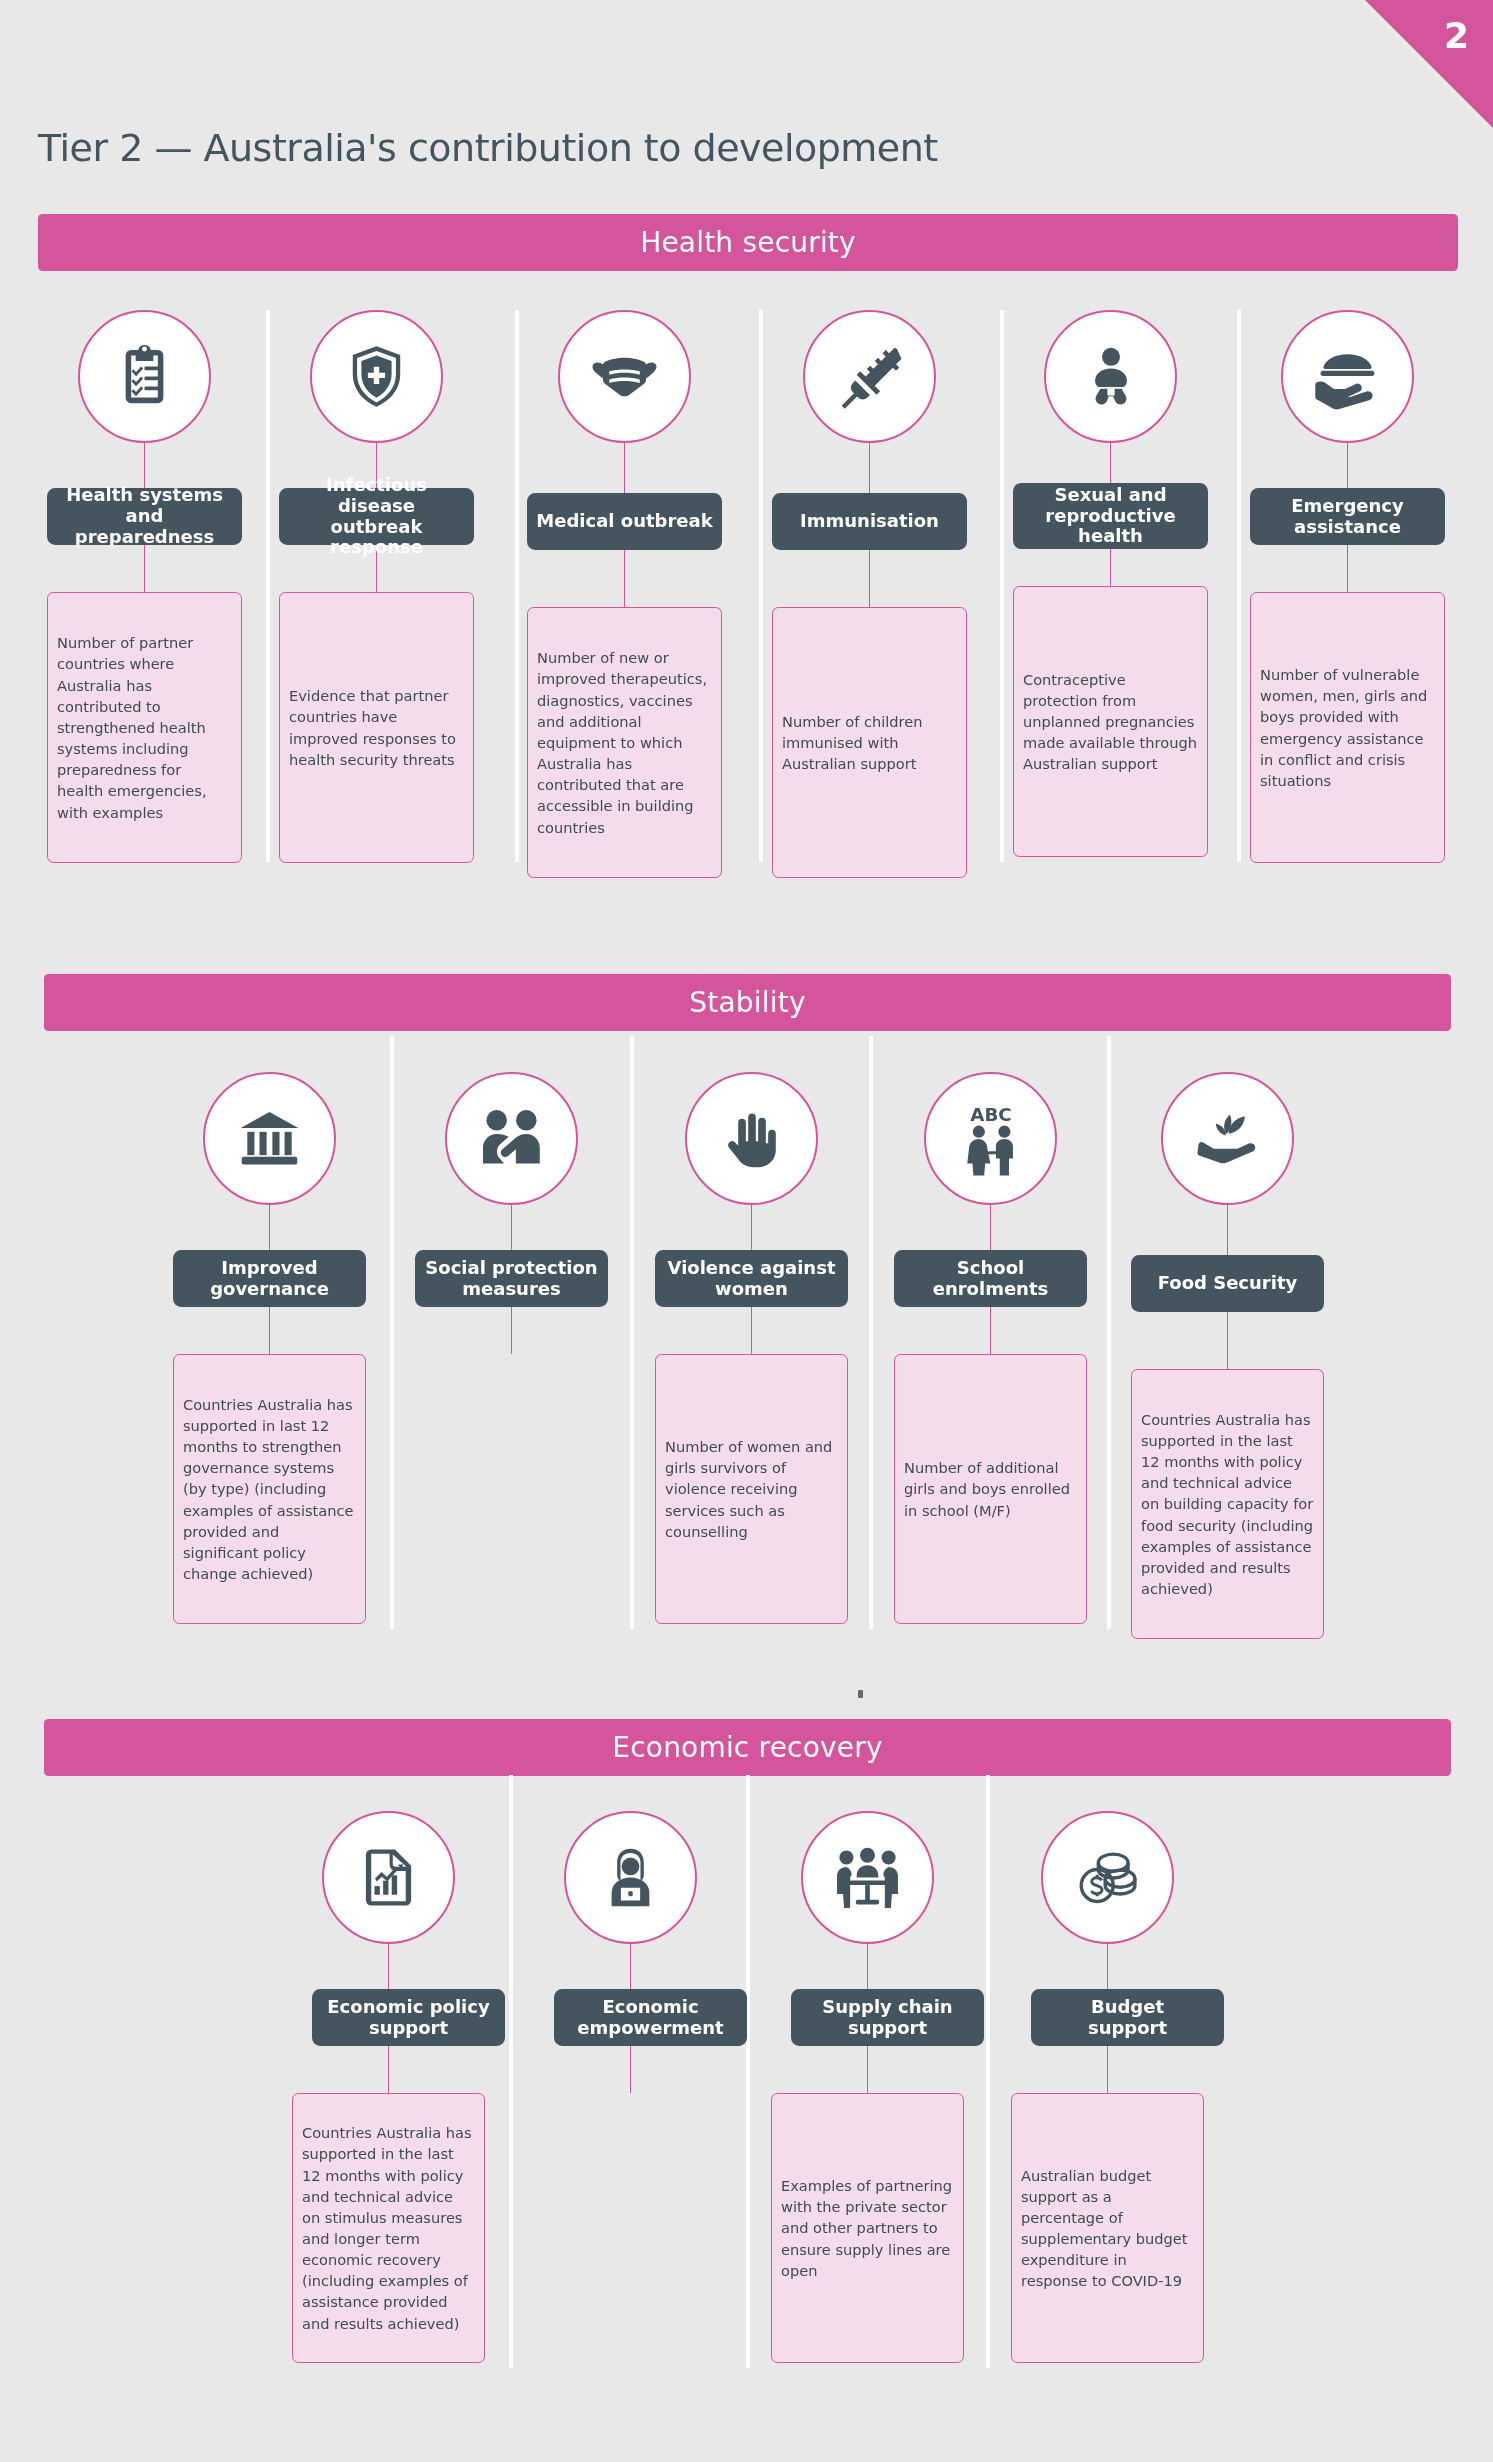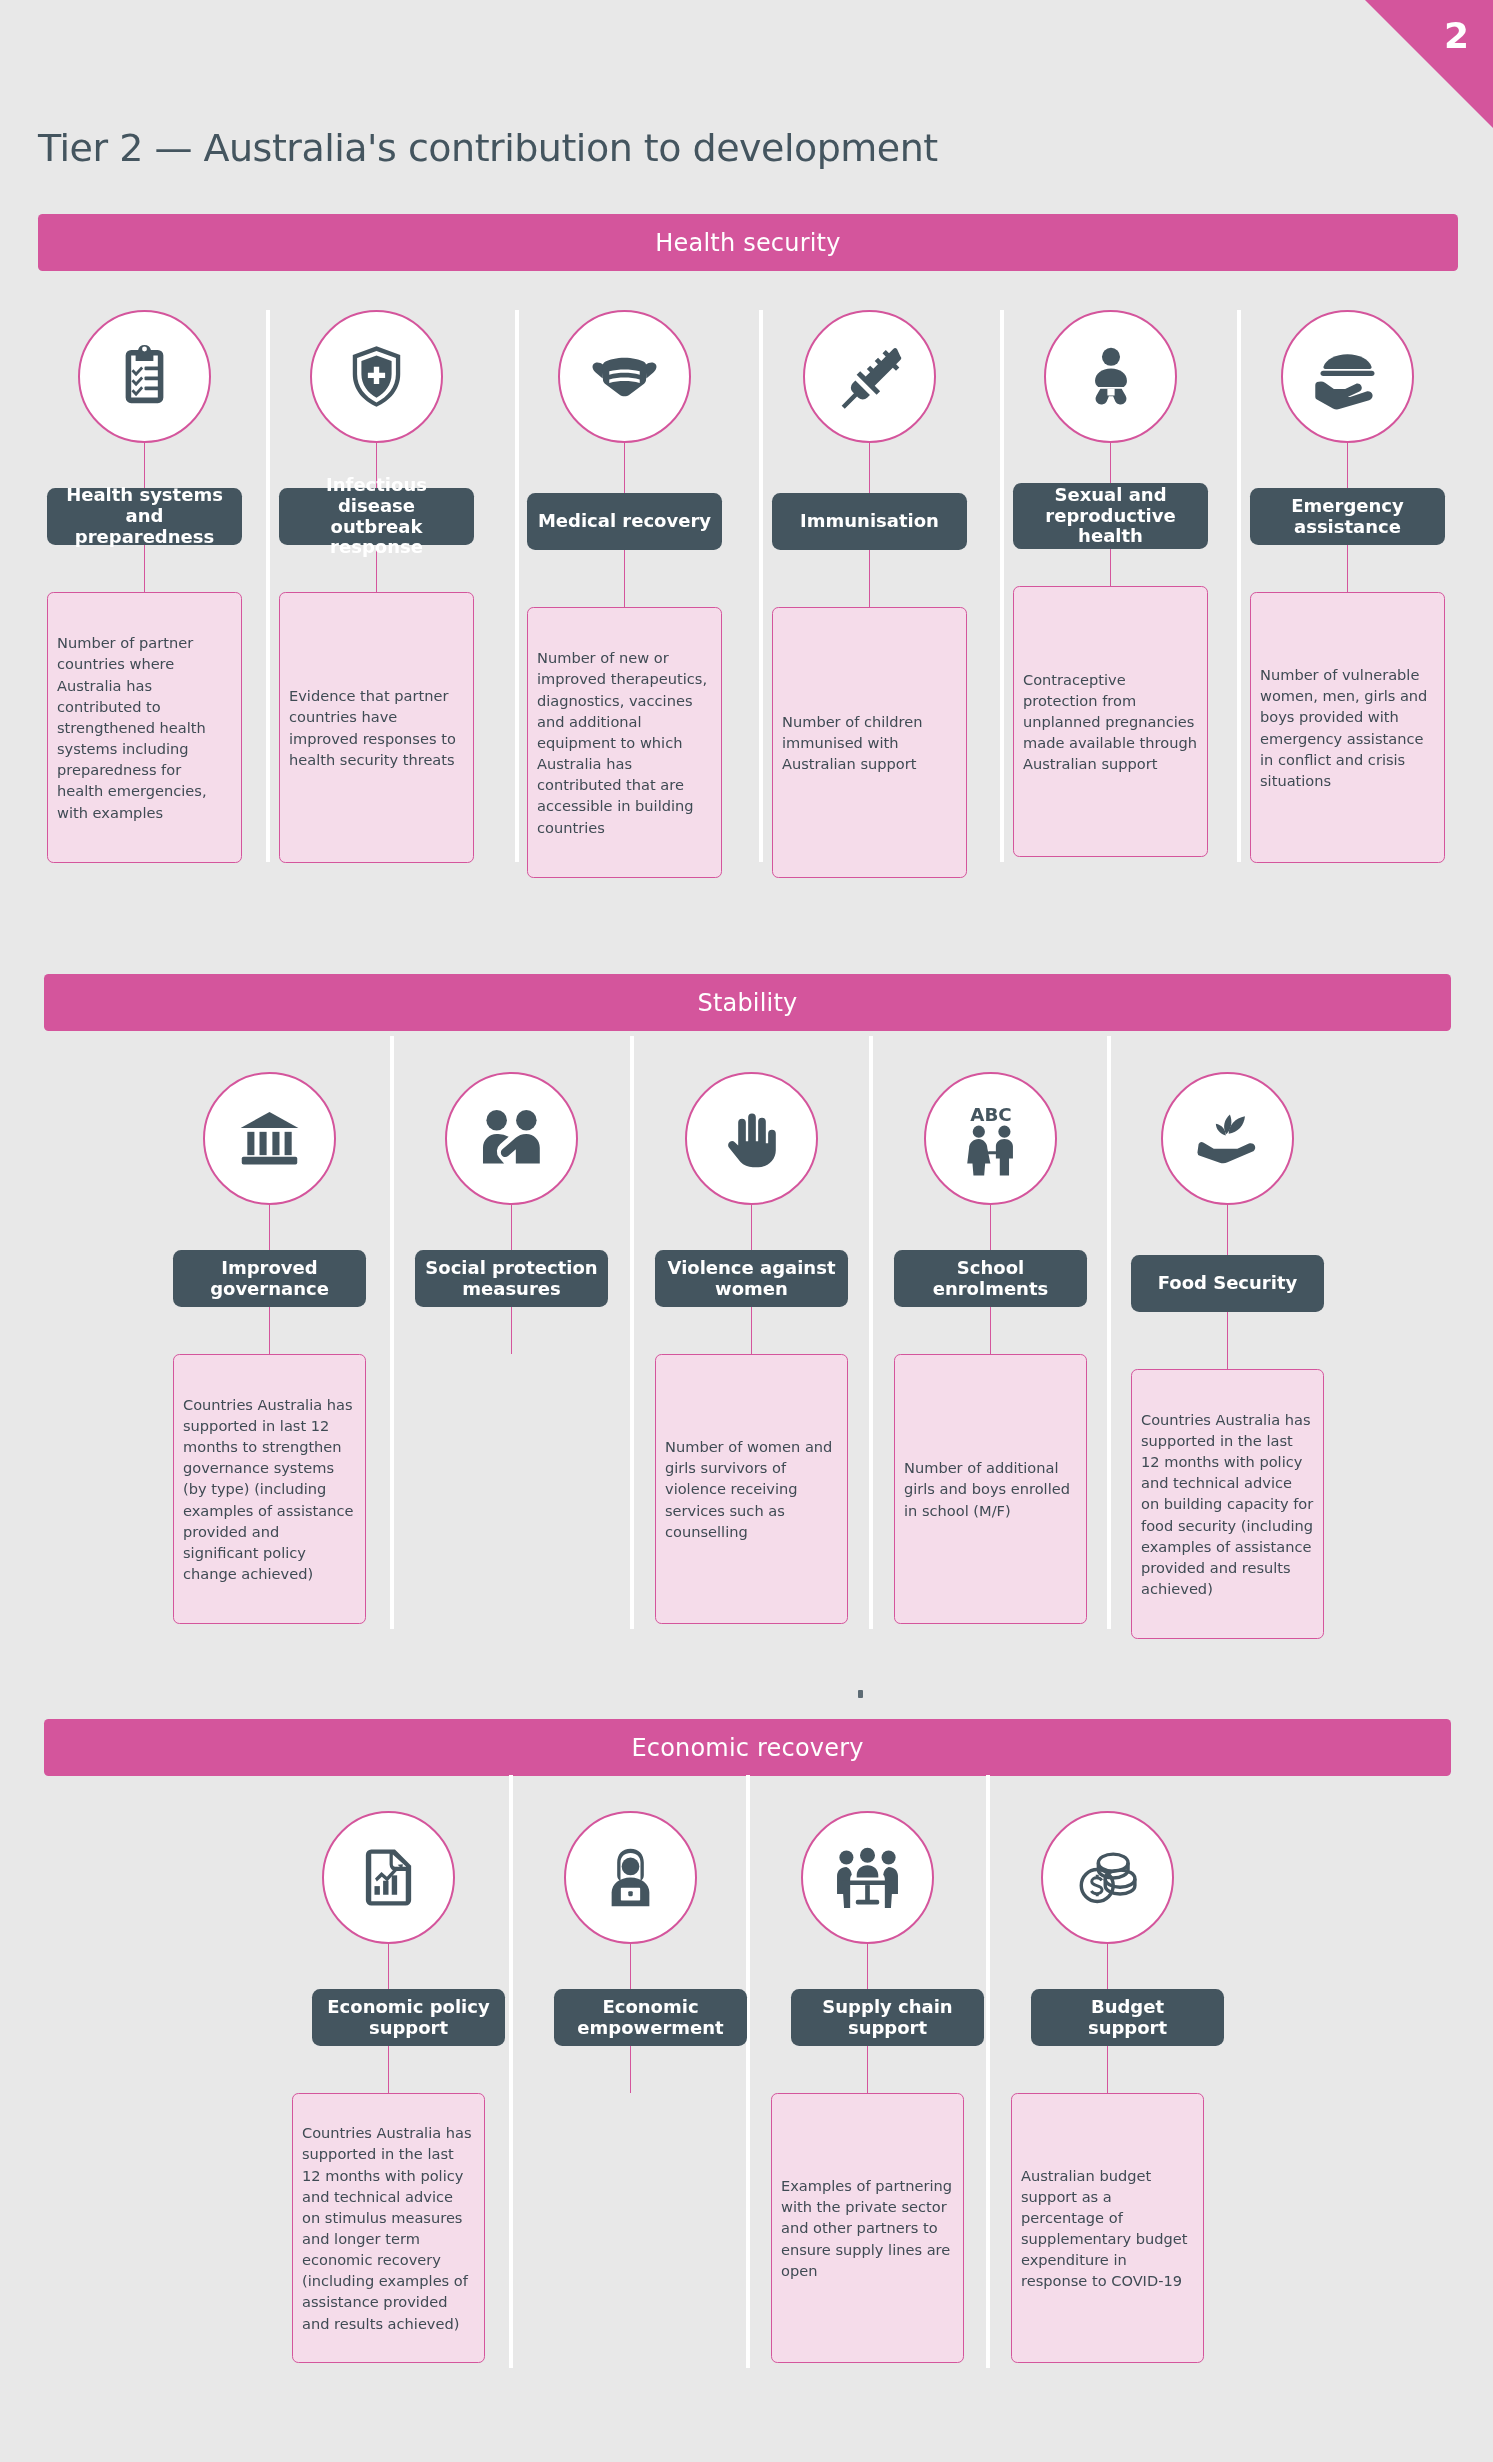--- a/index.html
+++ b/index.html
@@ -27,21 +27,21 @@
     color:#44555f;font-size:38px;font-weight:400;
     letter-spacing:-0.5px;line-height:1.1;
   }
   
   .band{
     position:absolute;left:38px;width:1420px;height:57px;
     background:#d4559c;border-radius:4.6px;
     display:flex;align-items:center;justify-content:center;
   }
   .band-label{
-    color:#ffffff;font-size:24px;font-weight:400;letter-spacing:0.2px;
+    color:#ffffff;font-size:28px;font-weight:400;letter-spacing:0.2px;
   }
   #band-health{top:214px;}
   #band-stability{top:974px;left:44px;width:1407px;}
   #band-economic{top:1719px;left:44px;width:1407px;}
   
   #stray-dash{
     position:absolute;left:858px;top:1690px;width:4.6px;height:8.2px;
     background:#44555f;border-radius:0.9px;opacity:.85;
   }
   
@@ -168,21 +168,21 @@
       <div class="circle">
         <span>
           <svg width="75" height="75" viewBox="0 0 64 64" fill="#44555f">
             <path d="M14 22c-3.2-2.6-7-2.6-8.6-.4-1.6 2.2-.2 5.3 2.2 7.3l5.8 4.7zM50 22c3.2-2.6 7-2.6 8.6-.4 1.6 2.2.2 5.3-2.2 7.3L50.6 33.6z"></path>
             <path d="M32 16c-6.4 0-13.2 1.6-16.6 3.4-1.2.6-1.8 1.7-1.8 3v12.2c0 1.4.6 2.7 1.7 3.5l12.5 9.4c2.5 1.9 5.9 1.9 8.4 0l12.5-9.4c1.1-.8 1.7-2.1 1.7-3.5V22.4c0-1.3-.6-2.4-1.8-3C45.2 17.6 38.4 16 32 16zm-13 11.6c8.5-2.2 17.5-2.2 26 0v2.9c-8.5-2.2-17.5-2.2-26 0zm0 7c8.5-2.2 17.5-2.2 26 0v2.9c-8.5-2.2-17.5-2.2-26 0z"></path>
           </svg>
         </span>
       </div>
       <div class="stem" style="height:50px"></div>
       <div class="chip" style="height:46px">
-        <span class="chip-label">Medical recovery</span>
+        <span class="chip-label">Medical outbreak</span>
       </div>
       <div class="stem2" style="height:57px"></div>
       <div class="descbox" style="height:271px">
         <span class="desc-text">Number of new or improved therapeutics, diagnostics, vaccines and additional equipment to which Australia has contributed that are accessible in building countries</span>
       </div>
     </div>
     <div class="col" style="left: 1013px; width: 195px;">
       <div class="circle">
         <span>
           <svg width="68" height="68" viewBox="0 0 64 64" fill="#44555f">

